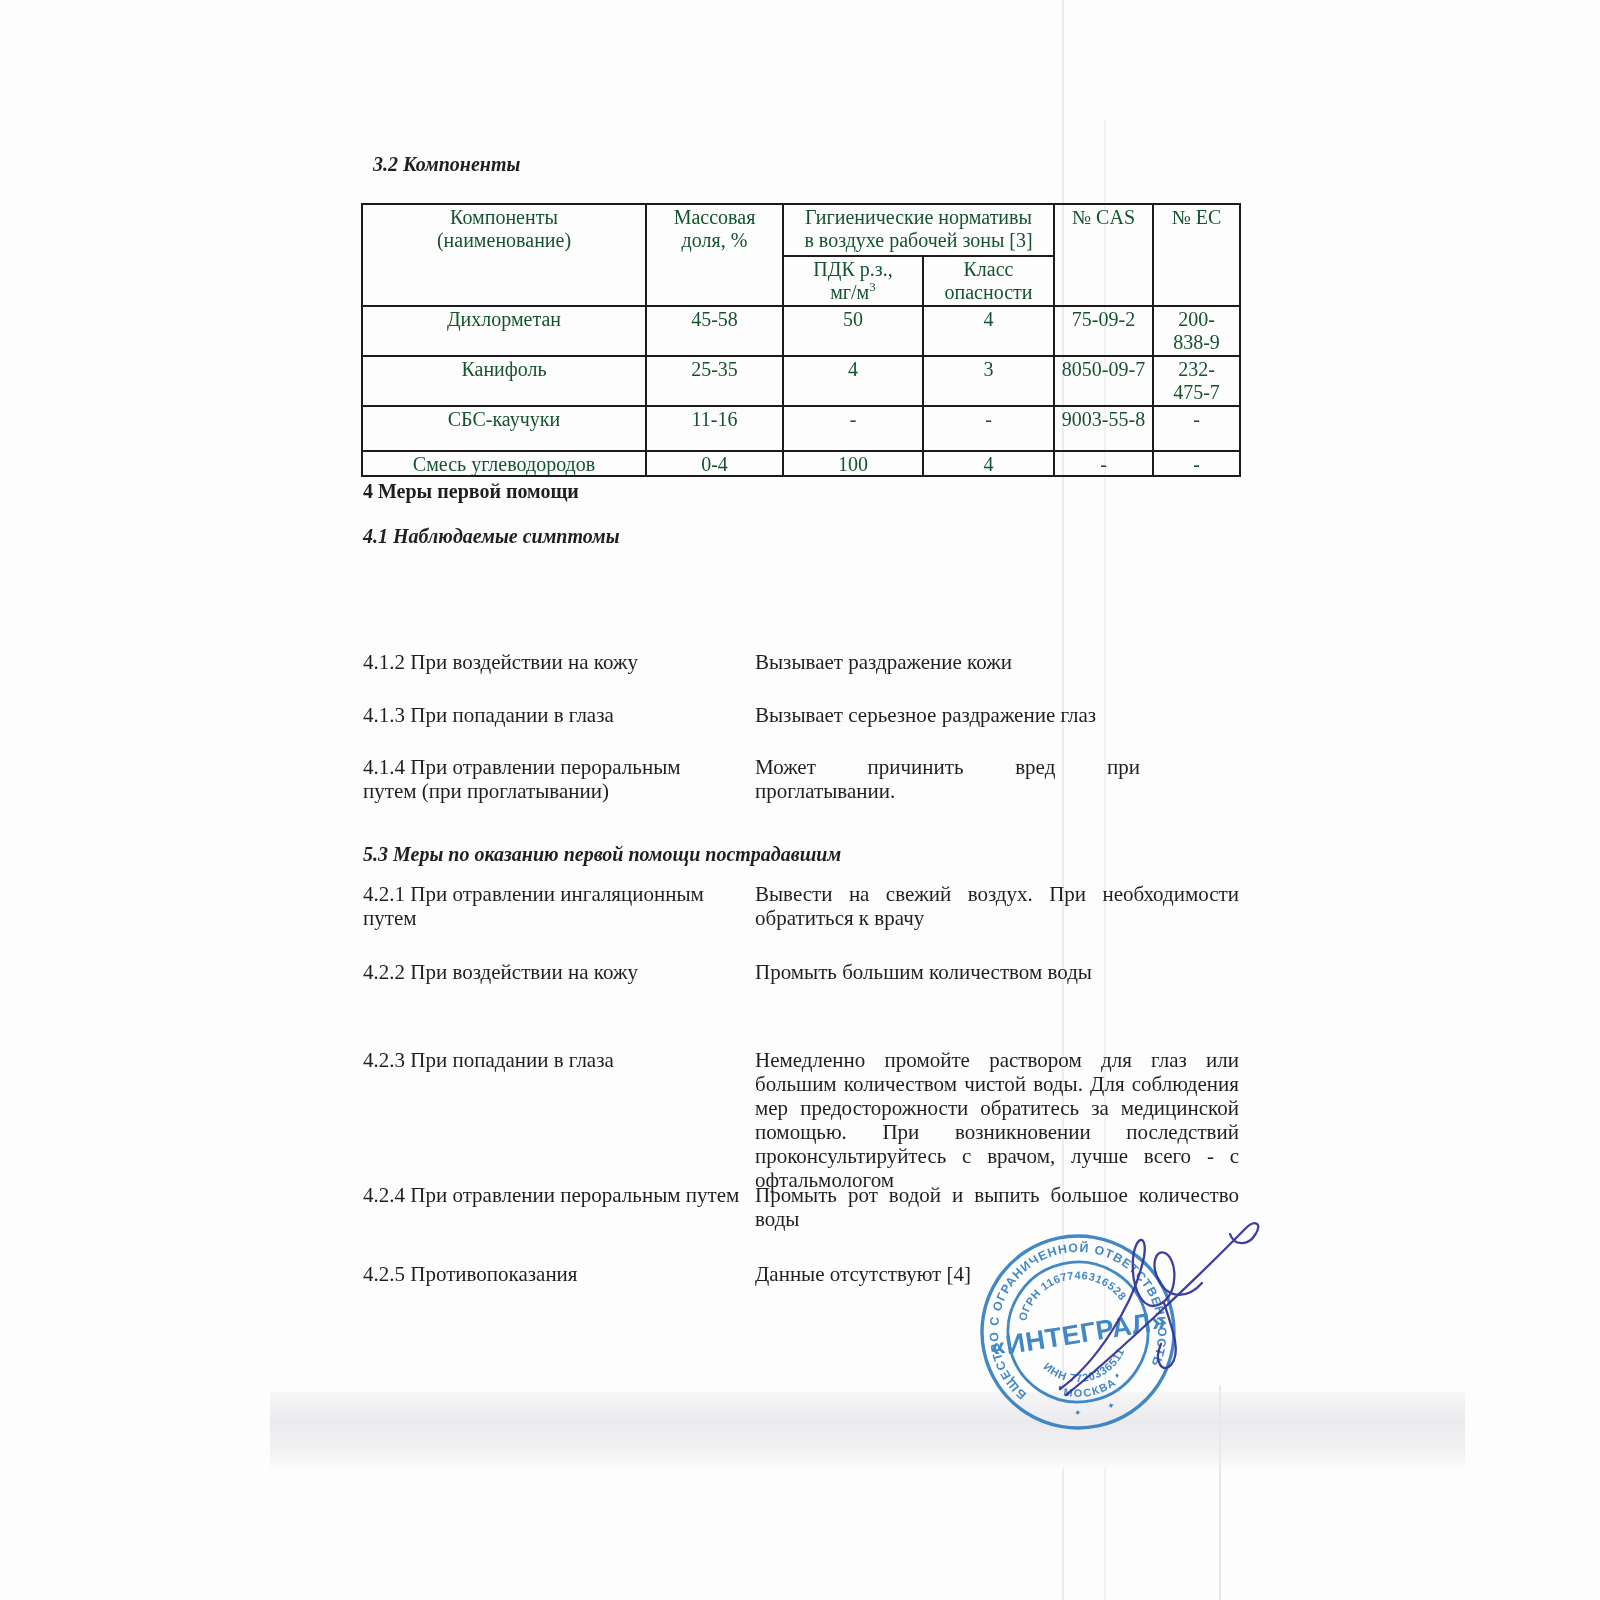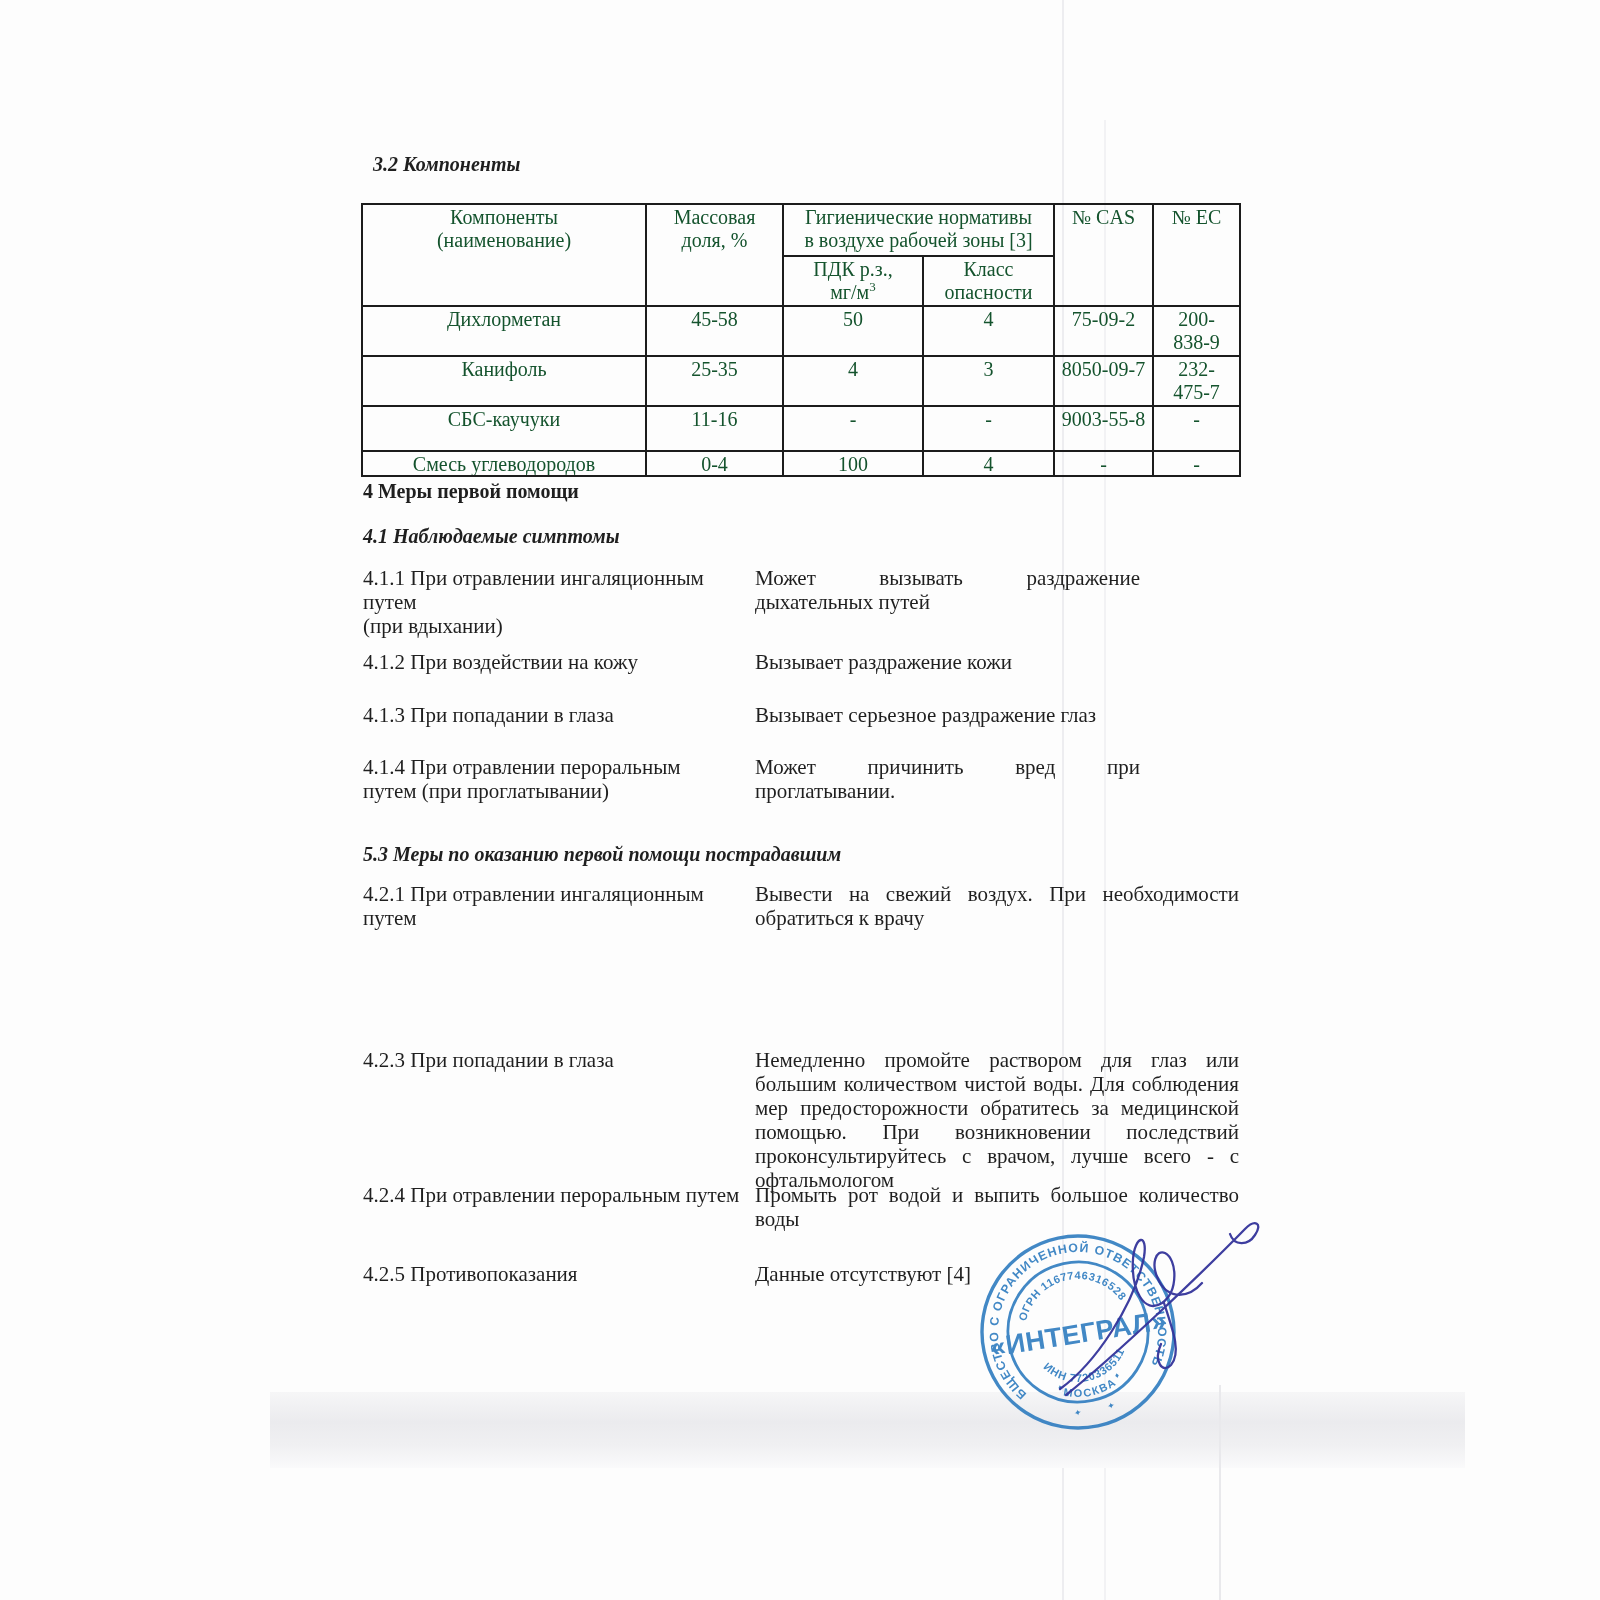--- a/index.html
+++ b/index.html
@@ -132,44 +132,43 @@
         <td>4</td>
         <td>-</td>
         <td class="pre">-</td>
       </tr>
     </tbody>
   </table>
 
   <div id="h4" class="hd">4 Меры первой помощи</div>
   <div id="h41" class="hd italic">4.1 Наблюдаемые симптомы</div>
 
-  <div class="item" style="top:566px">
-    <div class="item-label">4.1.1 При отравлении ингаляционным путем
-(при вдыхании)</div>
-    <div class="item-text narrow">Может вызывать раздражение дыхательных путей</div>
-  </div>
   <div class="item" style="top:650px">
     <div class="item-label">4.1.2 При воздействии на кожу</div>
     <div class="item-text narrow">Вызывает раздражение кожи</div>
   </div>
   <div class="item" style="top:703px">
     <div class="item-label">4.1.3 При попадании в глаза</div>
     <div class="item-text narrow">Вызывает серьезное раздражение глаз</div>
   </div>
   <div class="item" style="top:755px">
     <div class="item-label">4.1.4 При отравлении пероральным
 путем (при проглатывании)</div>
     <div class="item-text narrow">Может причинить вред при проглатывании.</div>
   </div>
 
   <div id="h42" class="hd italic">5.3 Меры по оказанию первой помощи пострадавшим</div>
 
   <div class="item" style="top:882px">
     <div class="item-label">4.2.1 При отравлении ингаляционным путем</div>
     <div class="item-text">Вывести на свежий воздух. При необходимости обратиться к врачу</div>
+  </div>
+  <div class="item" style="top:960px">
+    <div class="item-label">4.2.2 При воздействии на кожу</div>
+    <div class="item-text">Промыть большим количеством воды</div>
   </div>
   <div class="item" style="top:1048px">
     <div class="item-label">4.2.3 При попадании в глаза</div>
     <div class="item-text">Немедленно промойте раствором для глаз или большим количеством чистой воды. Для соблюдения мер предосторожности обратитесь за медицинской помощью. При возникновении последствий проконсультируйтесь с врачом, лучше всего - с офтальмологом</div>
   </div>
   <div class="item" style="top:1183px">
     <div class="item-label">4.2.4 При отравлении пероральным путем</div>
     <div class="item-text">Промыть рот водой и выпить большое количество воды</div>
   </div>
   <div class="item" style="top:1262px">

